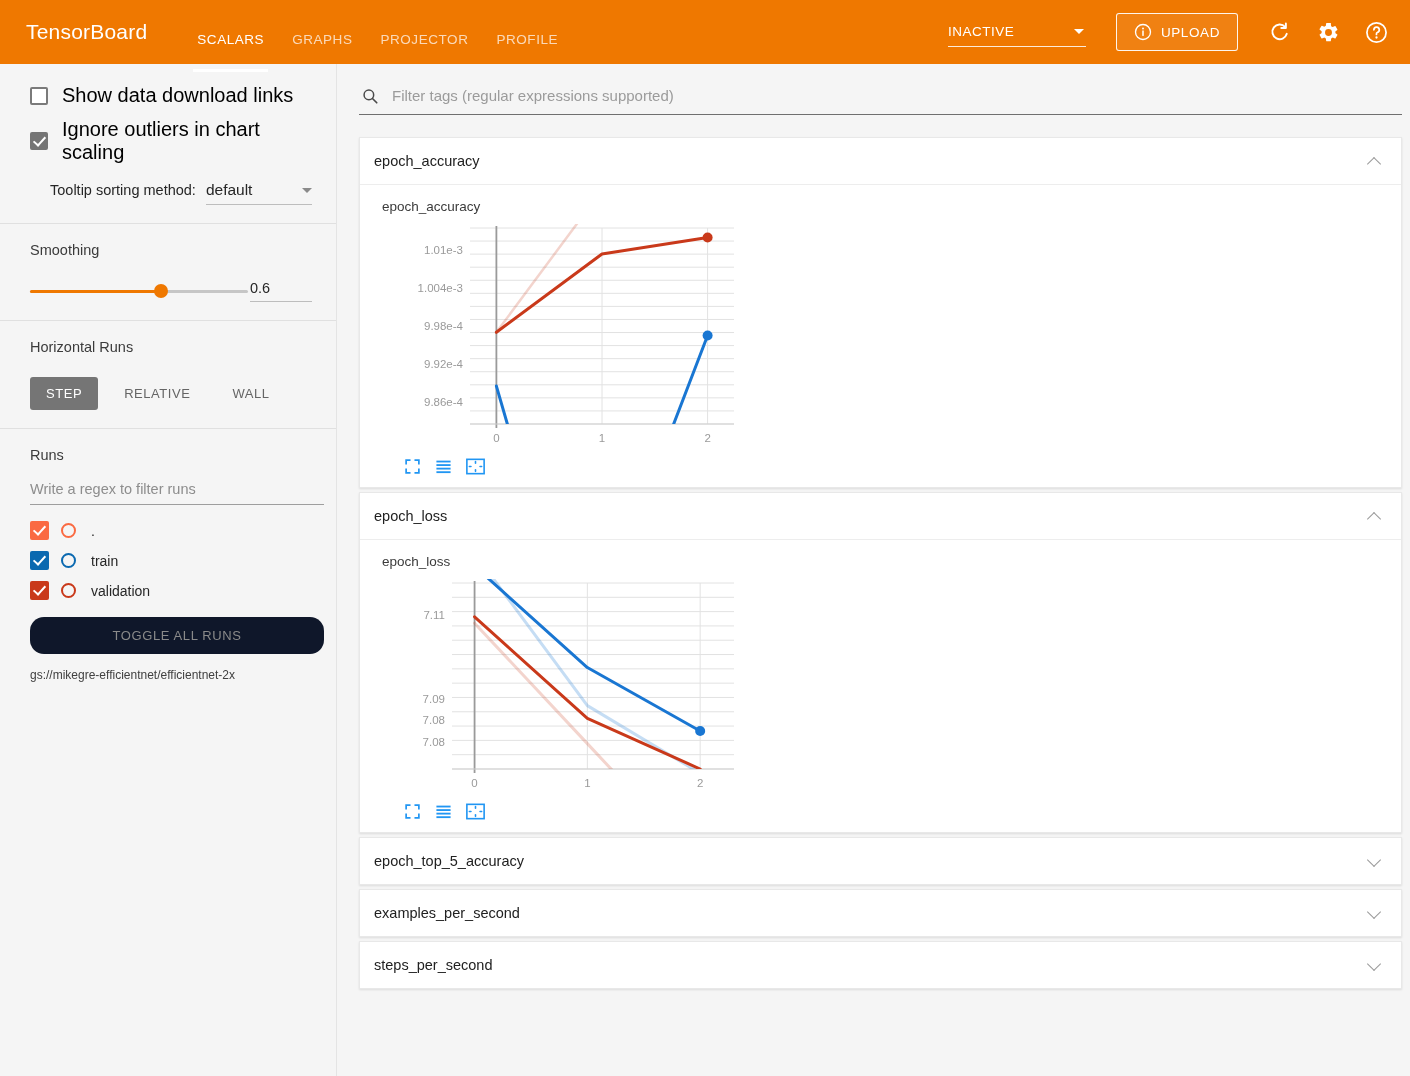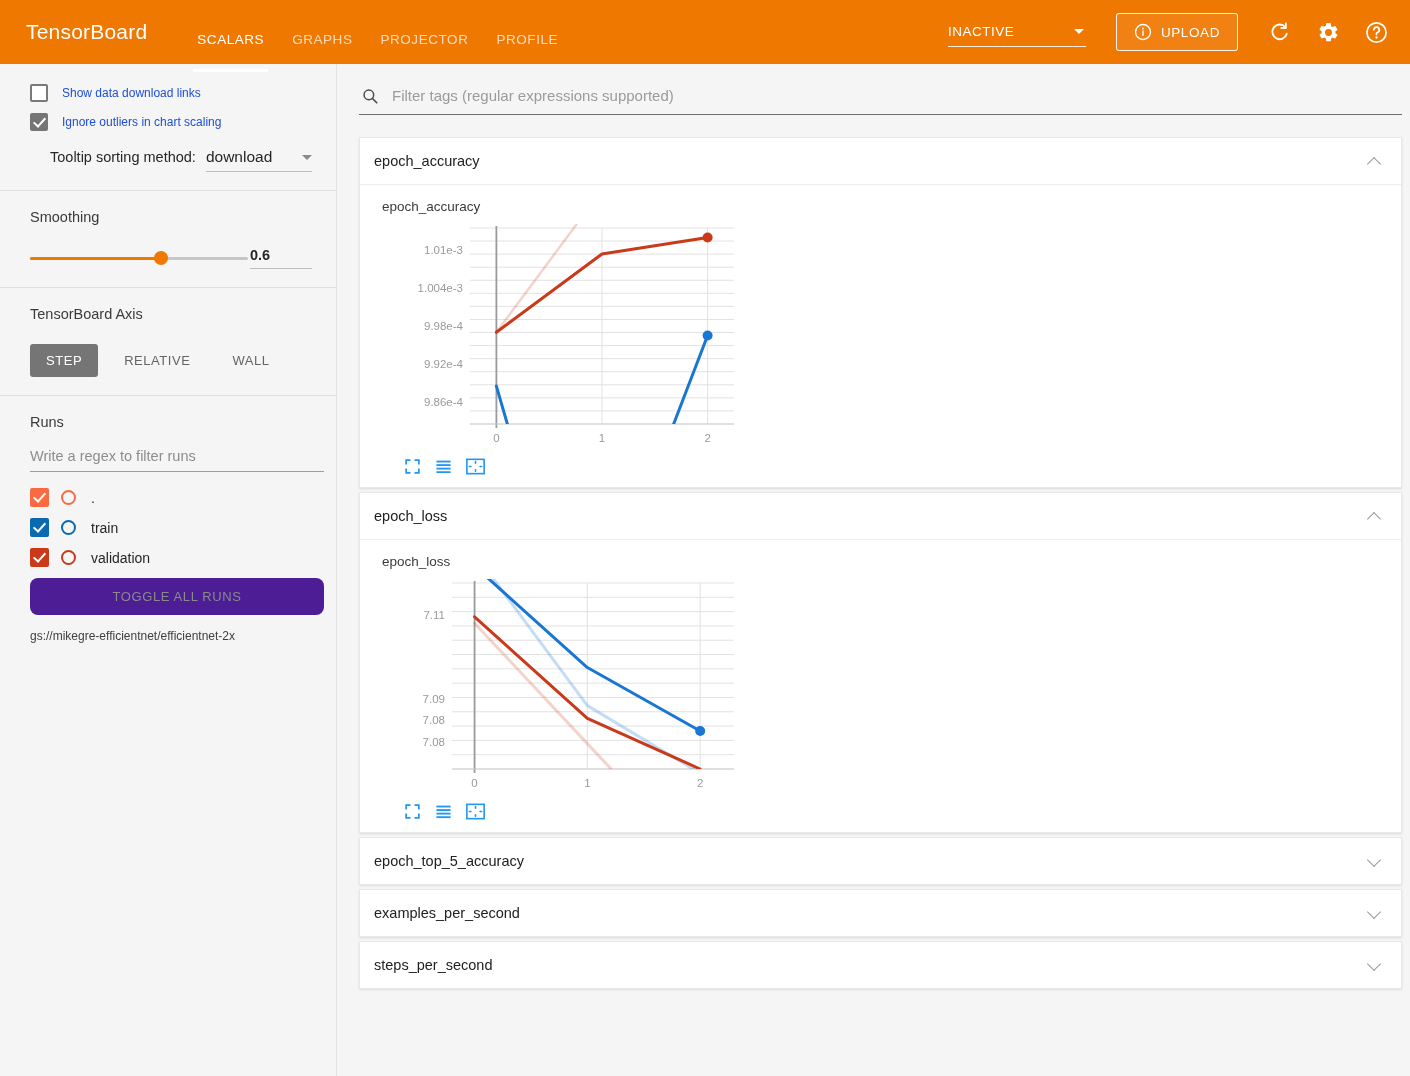--- a/index.html
+++ b/index.html
@@ -123,21 +123,21 @@
   }
   .cb-box.checked::after {
     content: "";
     position: absolute;
     left: 4px; top: 0px;
     width: 5px; height: 10px;
     border: solid #fff;
     border-width: 0 2px 2px 0;
     transform: rotate(42deg);
   }
-  .cb-label { font-size: 12px; color: #1d4ed8; }
+  .cb-label { font-size: 20px; color: #000000; }
 
   .tooltip-row {
     display: flex; align-items: baseline;
     margin-top: 17px;
   }
   .tooltip-label { font-size: 14.5px; color: #262626; margin-right: 10px; margin-left: 20px; }
   .tooltip-select {
     flex: 1;
     display: flex;
     align-items: center;
@@ -150,21 +150,21 @@
   .tooltip-value { font-size: 15.5px; color: #262626; }
   .caret-grey {
     width: 0; height: 0;
     border-left: 5px solid transparent;
     border-right: 5px solid transparent;
     border-top: 5px solid #8a8a8a;
   }
 
   .sb-title { font-size: 14.5px; color: #3b3b3b; margin-bottom: 22px; }
 
-  .slider-row { display: flex; align-items: center; gap: 2px; font-weight: bold; }
+  .slider-row { display: flex; align-items: center; gap: 2px; }
   .slider-track {
     position: relative;
     height: 3px;
     background: #c6c6c6;
     border-radius: 2px;
     flex: 1;
     cursor: pointer;
   }
   .slider-fill {
     position: absolute; left: 0; top: 0; bottom: 0;
@@ -235,30 +235,30 @@
     width: 15px; height: 15px;
     border-radius: 50%;
     border: 2px solid #888;
     margin-right: 15px;
     flex: none;
   }
   .run-name { font-size: 14px; color: #262626; }
 
   .toggle-all {
     width: 100%;
-    background: #4c1d95;
+    background: #0f172a;
     border: none;
     color: #8a8a8a;
     font-size: 13px;
     letter-spacing: .6px;
     padding: 11px 0;
     cursor: pointer;
-    border-radius: 8px;
+    border-radius: 14px;
     font-family: "Liberation Sans", sans-serif;
-    margin-top: 0;
+    margin-top: 6px;
   }
   .gs-path {
     font-size: 12px;
     color: #404040;
     margin-top: 14px;
     word-break: break-all;
   }
 
   
   .main {
@@ -388,21 +388,21 @@
         <span class="cb-label">Show data download links</span>
       </div>
       <div class="cb-row">
         <span class="cb-box checked"></span>
         <span class="cb-label">Ignore outliers in chart scaling</span>
       </div>
 
       <div class="tooltip-row">
         <span class="tooltip-label">Tooltip sorting method:</span>
         <span class="tooltip-select">
-          <span class="tooltip-value">download</span>
+          <span class="tooltip-value">default</span>
           <span class="caret-grey"></span>
         </span>
       </div>
     </div>
 
     <div class="sb-divider"></div>
 
     <div class="sb-section" style="padding-top:18px;">
       <div class="sb-title">Smoothing</div>
       <div class="slider-row">
@@ -410,21 +410,21 @@
           <span class="slider-fill" style="width:60%"></span>
           <span class="slider-thumb" style="left:60%"></span>
         </span>
         <span class="smoothing-value">0.6</span>
       </div>
     </div>
 
     <div class="sb-divider"></div>
 
     <div class="sb-section" style="padding-top:18px;">
-      <div class="sb-title">TensorBoard Axis</div>
+      <div class="sb-title">Horizontal Runs</div>
       <div class="axis-btns">
         <div class="axis-btn active">STEP</div>
         <div class="axis-btn">RELATIVE</div>
         <div class="axis-btn">WALL</div>
       </div>
     </div>
 
     <div class="sb-divider"></div>
 
     <div class="sb-section" style="padding-top:18px;padding-right:12px;">

